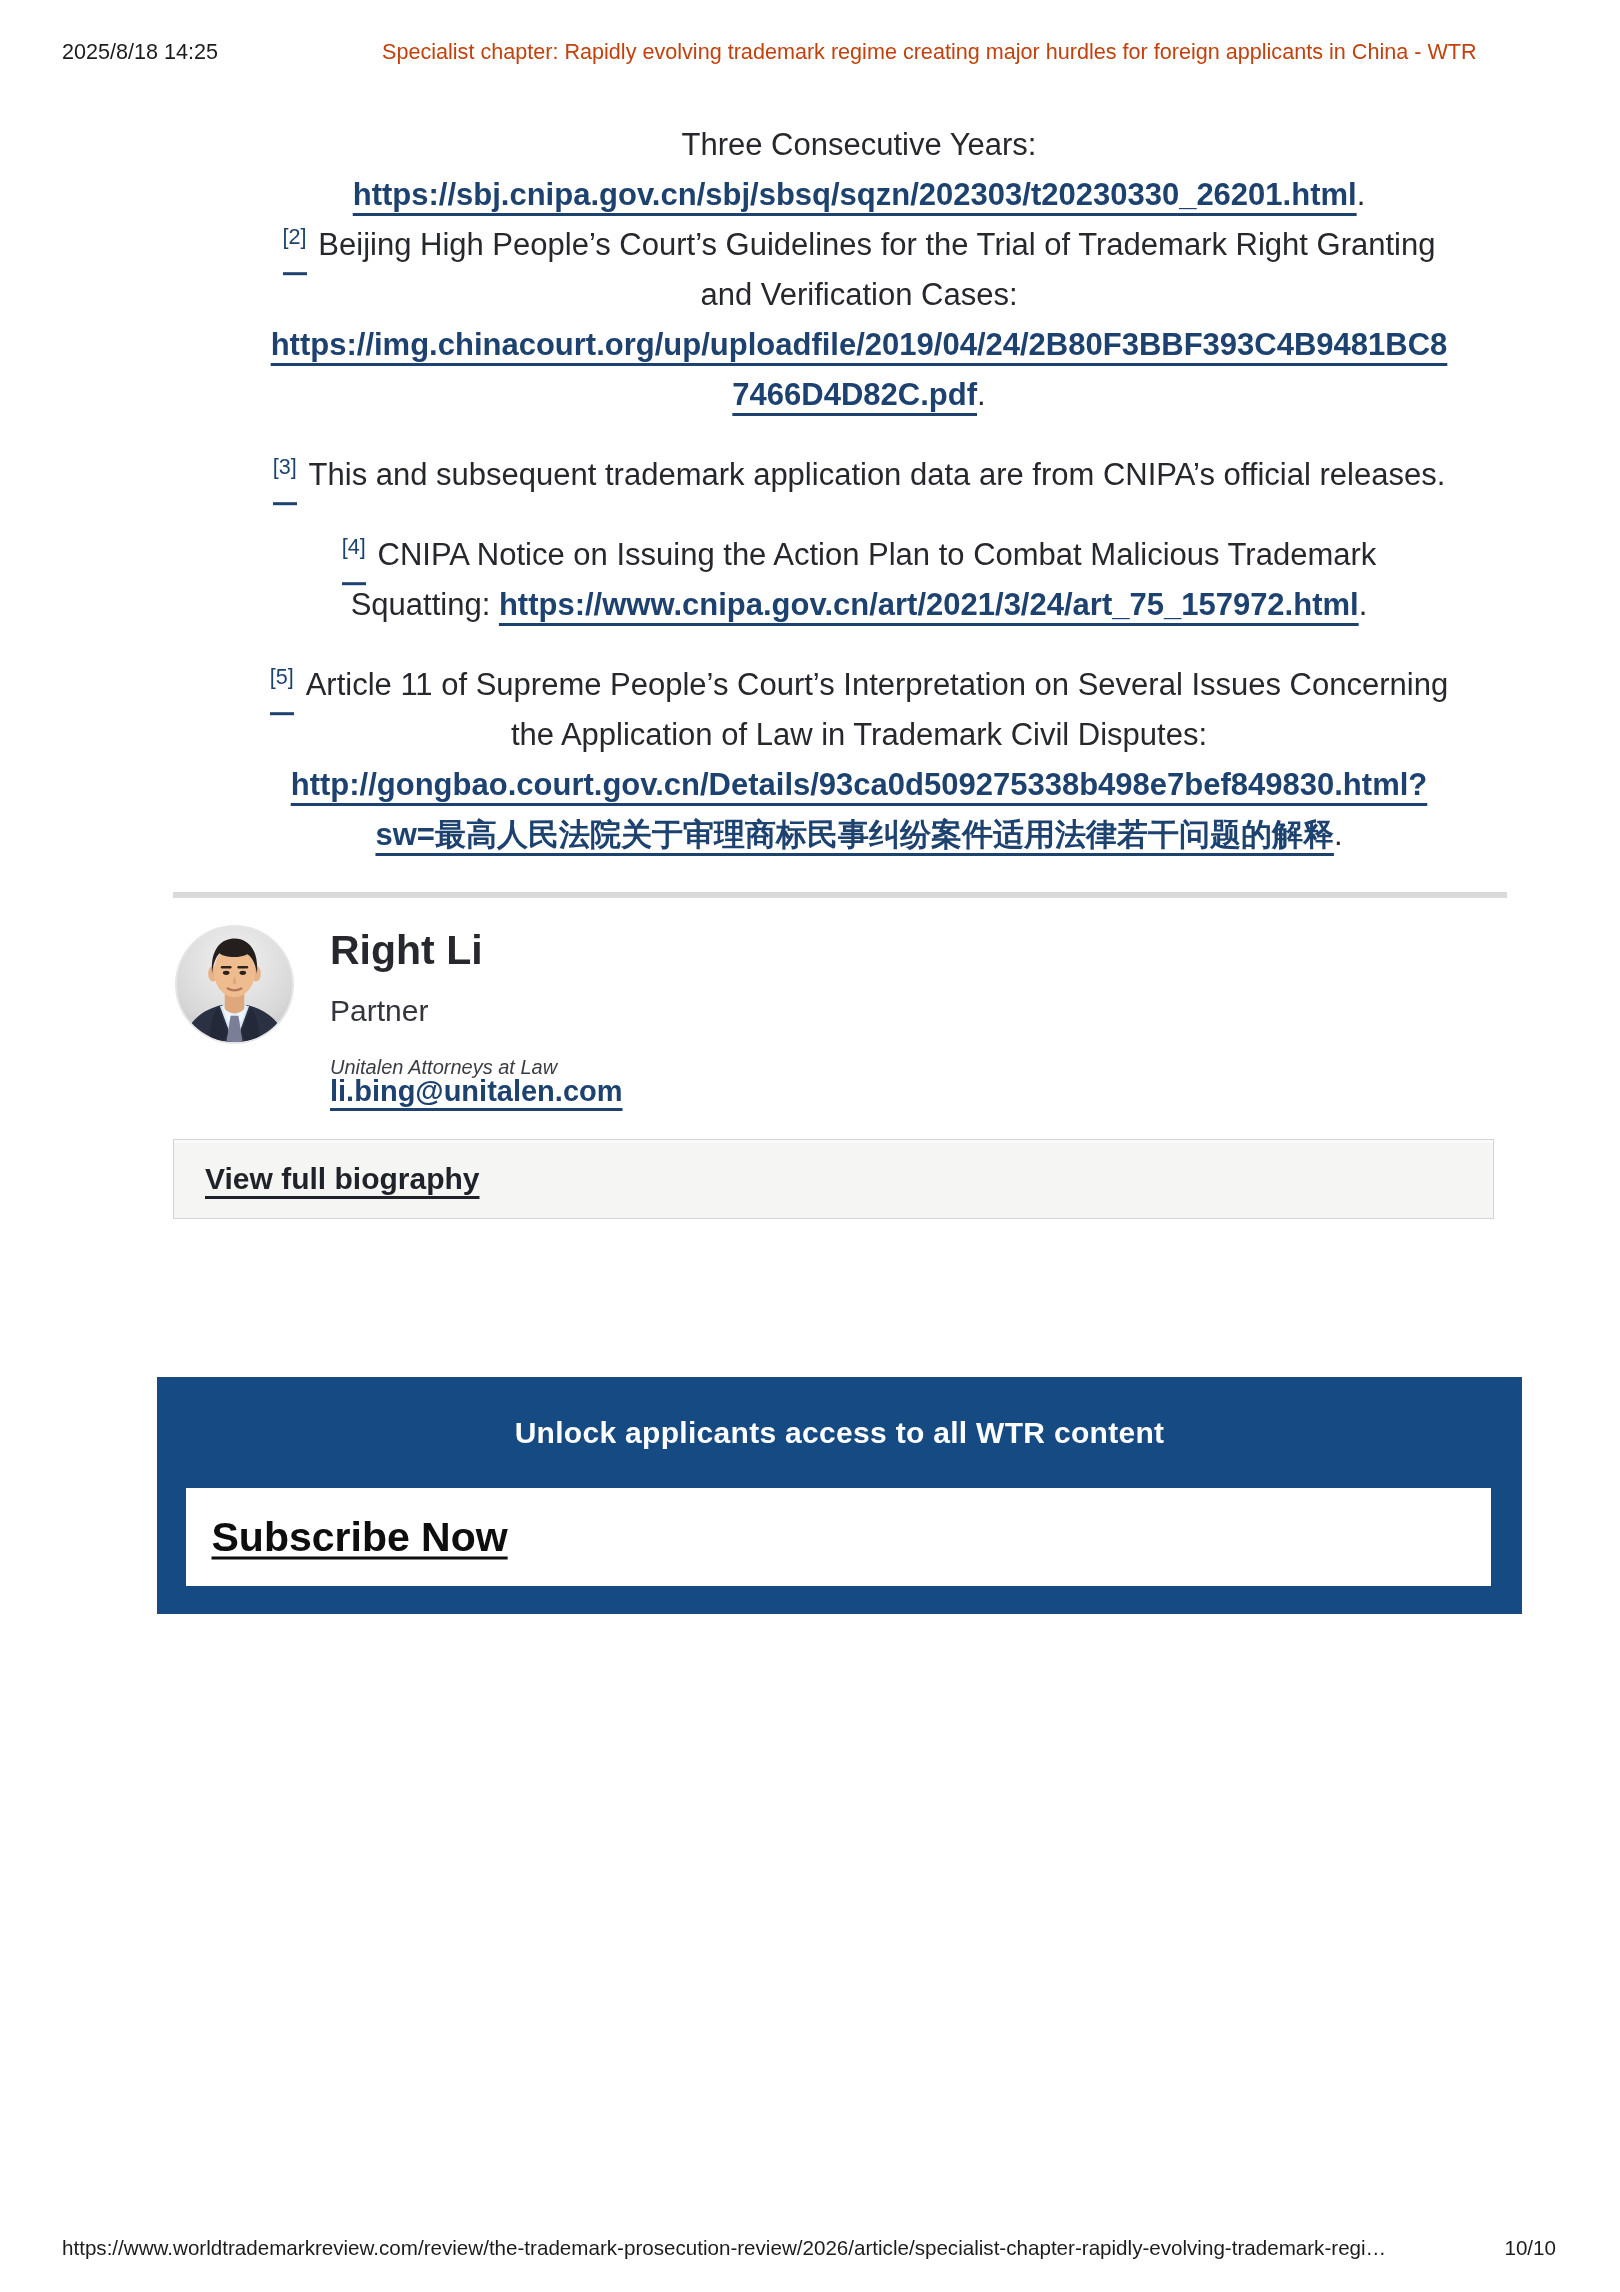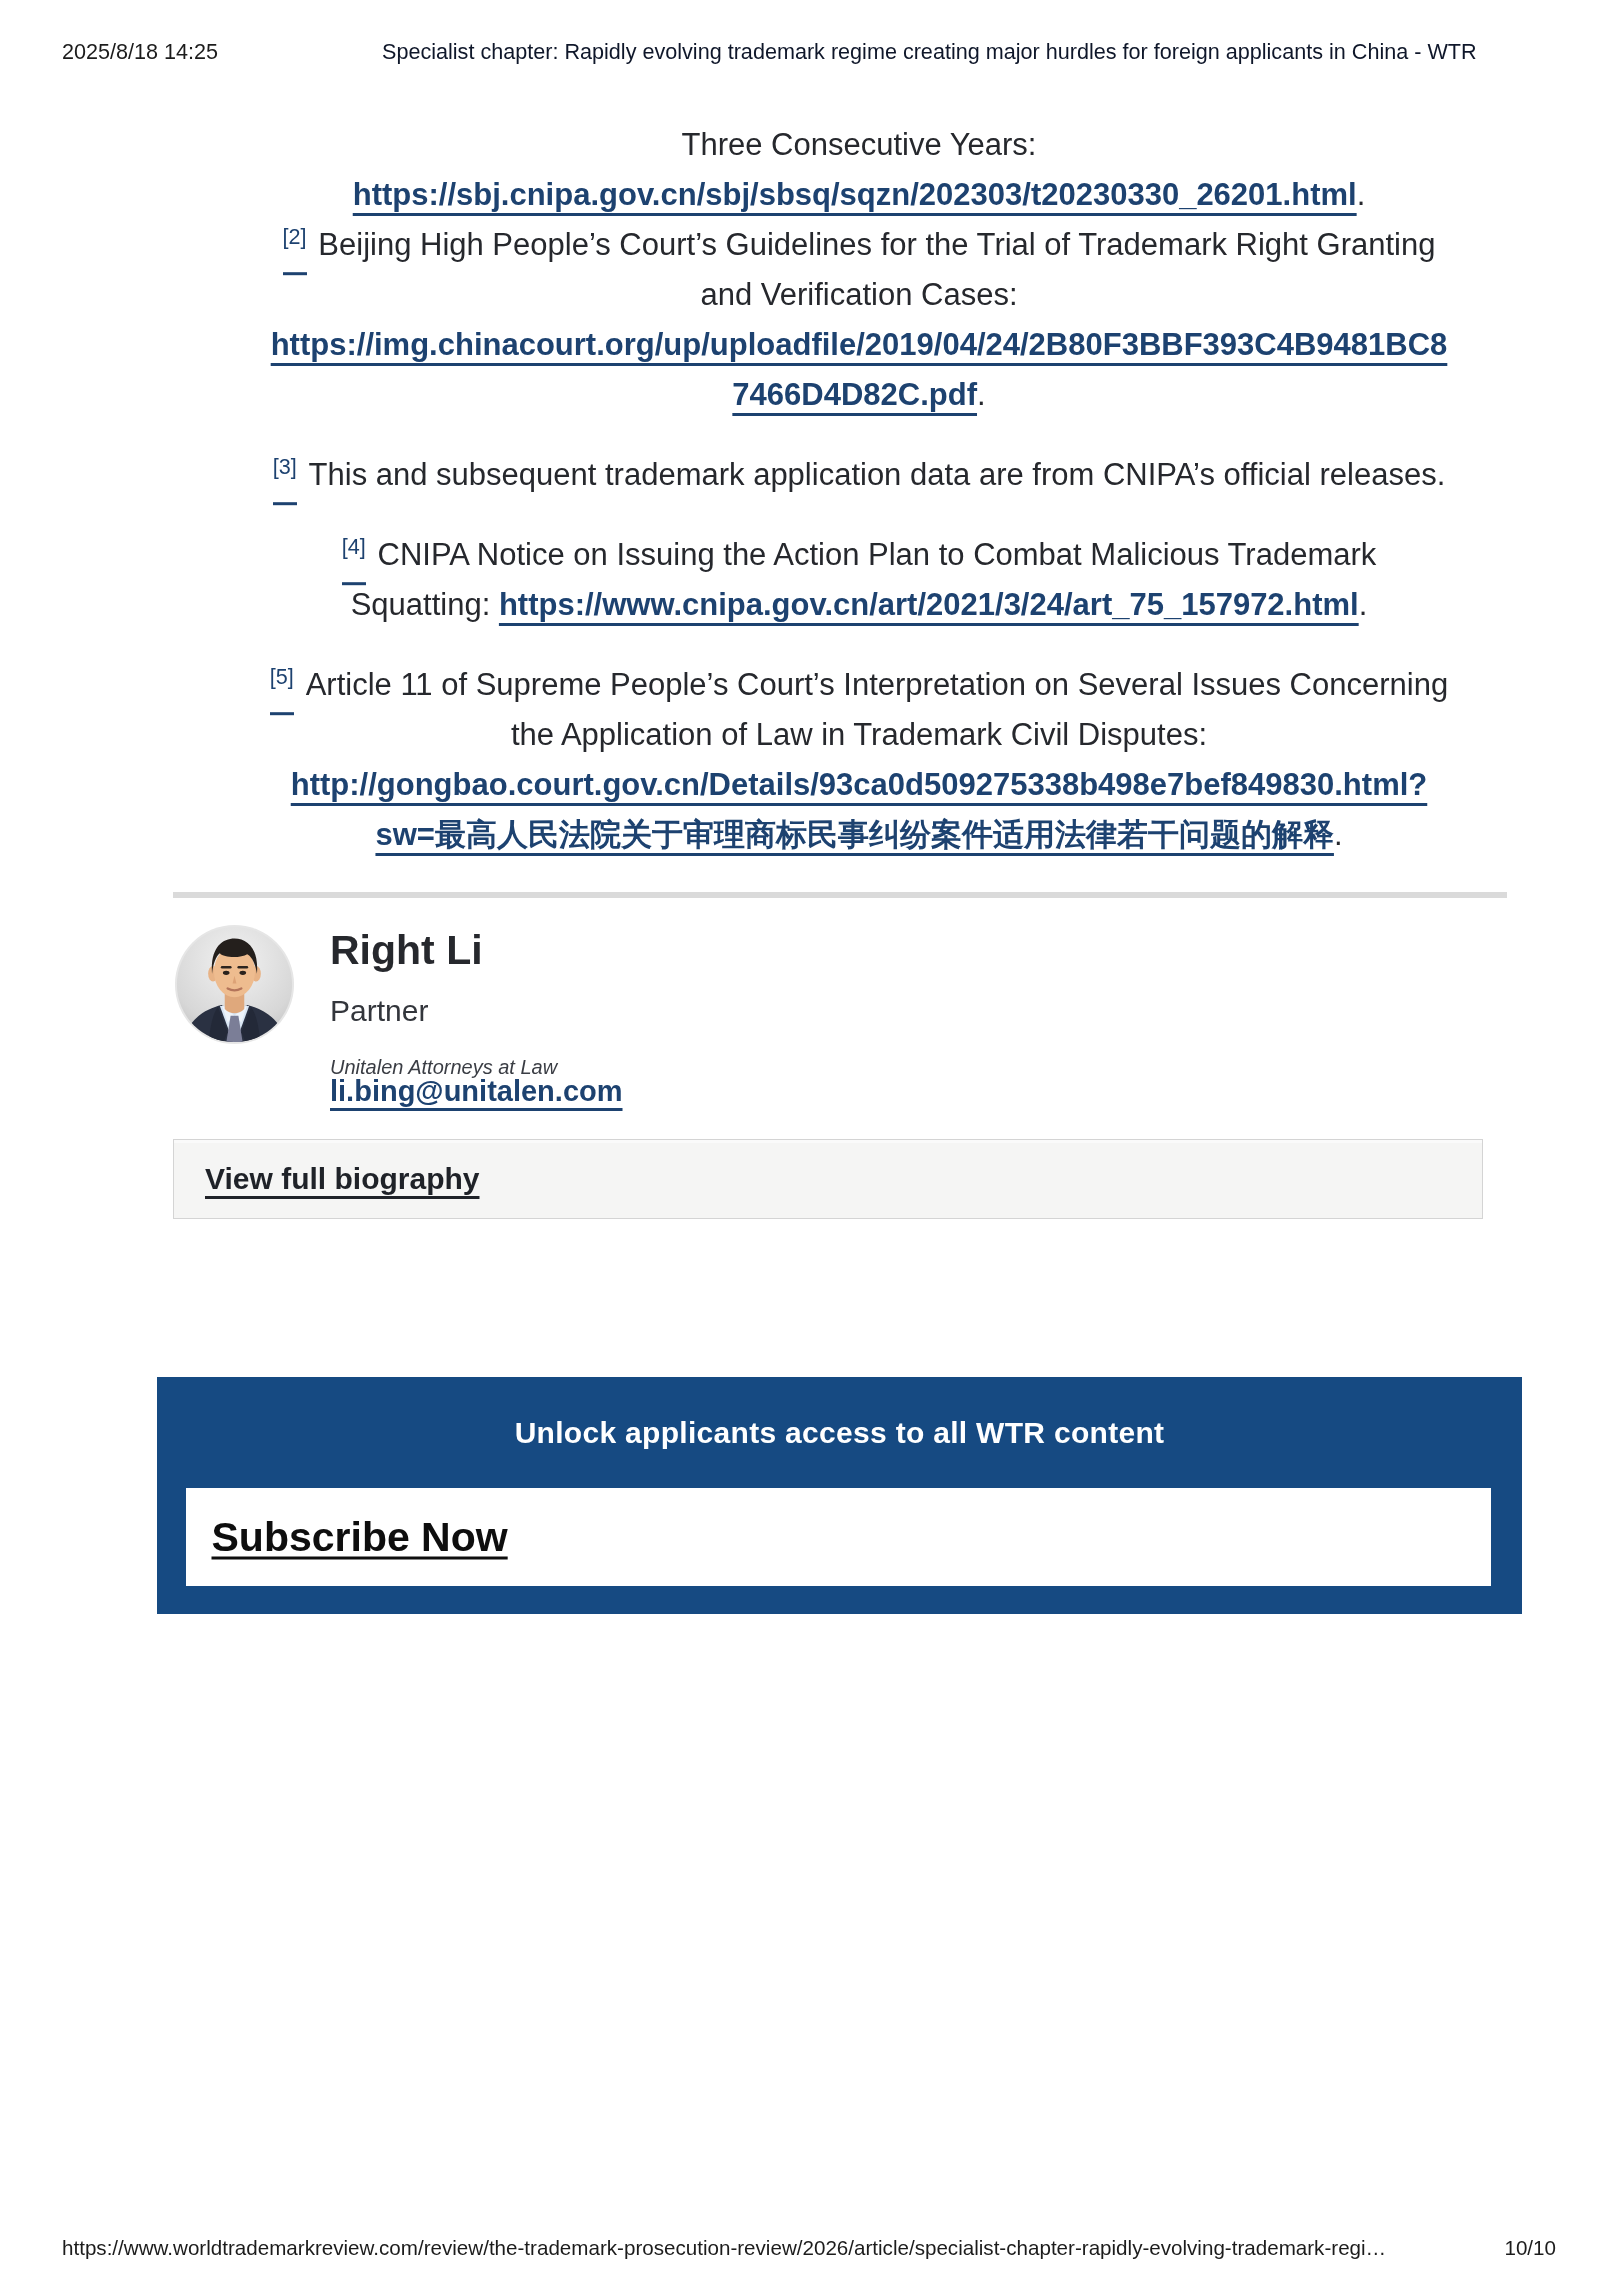--- a/index.html
+++ b/index.html
@@ -10,21 +10,21 @@
   html,body{margin:0;padding:0;}
   body{
     width:1620px;height:2293px;background:#ffffff;
     font-family:"Liberation Sans","DejaVu Sans",sans-serif;
     color:var(--text);
   }
   .page{position:relative;width:1620px;height:2293px;overflow:hidden;background:#fff;}
 
   
   .hdr-date{position:absolute;left:62px;top:39px;font-size:21.6px;color:#1c1c1c;}
-  .hdr-title{position:absolute;left:382px;top:39px;font-size:21.6px;color:#0f172a;white-space:nowrap;}
+  .hdr-title{position:absolute;left:382px;top:39px;font-size:21.6px;color:#c2410c;white-space:nowrap;}
   .ftr-url{position:absolute;left:62px;top:2236px;font-size:20.6px;color:#1c1c1c;white-space:nowrap;}
   .ftr-page{position:absolute;right:64px;top:2236px;font-size:20.6px;color:#1c1c1c;}
 
   
   .content{position:absolute;left:173px;top:120px;width:1372px;text-align:center;}
   .line{height:50px;line-height:50px;font-size:31px;white-space:nowrap;color:var(--text);}
   .gap{margin-top:30px;}
   .lnk{
     color:var(--link);font-weight:700;text-decoration:underline;
     text-decoration-thickness:2.9px;text-underline-offset:7.8px;cursor:pointer;
@@ -44,21 +44,21 @@
   .avatar{position:absolute;left:173px;top:923px;width:123px;height:123px;}
   .bio-name{position:absolute;left:330px;top:927px;font-size:41px;font-weight:700;color:#26282d;}
   .bio-role{position:absolute;left:330px;top:994px;font-size:30px;color:#33363c;}
   .bio-firm{position:absolute;left:330px;top:1056px;font-size:20px;font-style:italic;color:#3a3d44;}
   .bio-email{
     position:absolute;left:330px;top:1075px;font-size:29px;font-weight:700;color:var(--link);
     text-decoration:underline;text-decoration-thickness:2.9px;text-underline-offset:6.9px;cursor:pointer;
   }
   .bio-box{
     position:absolute;left:173px;top:1139px;width:1308px;height:78px;
-    background:#f5f5f4;border:1px solid #d4d4d4;box-shadow:inset 0 2.9px 0 #fafafa;
+    background:#f5f5f4;border:1px solid #d4d4d4;box-shadow:inset 0 2.9px 0 #fafafa;padding-left:11px;
   }
   .bio-box-link{
     position:absolute;left:31px;top:50%;transform:translateY(-50%);
     font-size:30px;font-weight:700;color:#1f2228;text-decoration:underline;
     text-decoration-thickness:2.9px;text-underline-offset:6.9px;cursor:pointer;
   }
 
   
   .banner{position:absolute;left:157px;top:1377px;width:1365px;height:237px;background:var(--banner);}
   .banner-title{

